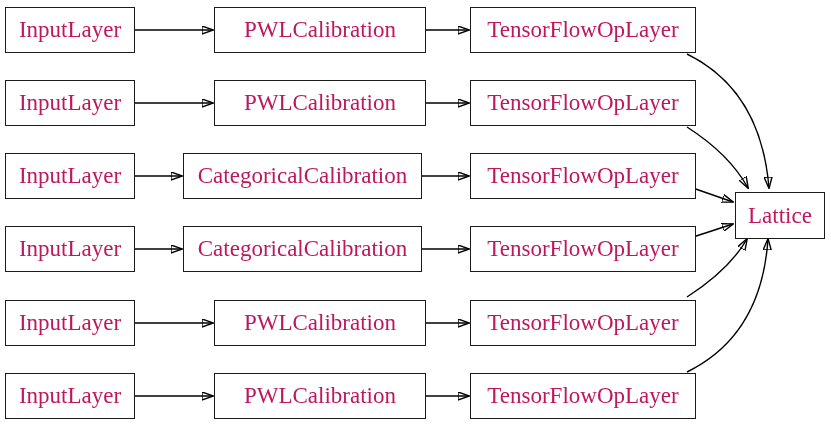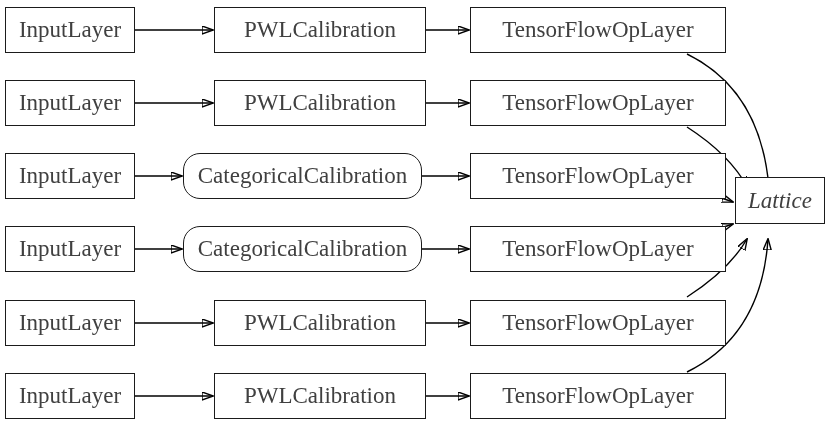--- a/index.html
+++ b/index.html
@@ -16,38 +16,38 @@
     left: 0; top: 0;
     width: 831px; height: 427px;
   }
   .edges path { stroke: #000000; stroke-width: 1.4; fill: none; }
   .node {
     position: absolute;
     height: 46px;
     box-sizing: border-box;
     border: 1.5px solid #1b1b1b;
     background: #ffffff;
-    color: #404040;
+    color: #be185d;
     font-size: 23px;
     display: flex;
     align-items: center;
     justify-content: center;
     white-space: nowrap;
   }
   .col-input { left: 5px;   width: 130px; }
   .col-pwl   { left: 214px; width: 212px; }
-  .col-cat   { left: 183px; width: 239px; border-radius: 17px; }
-  .col-op    { left: 470px; width: 256px; }
+  .col-cat   { left: 183px; width: 239px; }
+  .col-op    { left: 470px; width: 226px; }
   .row-1 { top: 7px; }
   .row-2 { top: 80px; }
   .row-3 { top: 153px; }
   .row-4 { top: 226px; }
   .row-5 { top: 300px; }
   .row-6 { top: 373px; }
-  .node-lattice { left: 735px; top: 177px; width: 90px; height: 47px; font-style: italic; }
+  .node-lattice { left: 735px; top: 192px; width: 90px; height: 47px; }
 </style>
 </head>
 <body>
 
 <div class="canvas">
 
   <svg class="edges" width="831" height="427" viewBox="0 0 831 427" xmlns="http://www.w3.org/2000/svg">
     <defs>
       <marker id="ah" viewBox="0 0 12 9" refX="11" refY="4.5" markerWidth="12" markerHeight="9" orient="auto" markerUnits="userSpaceOnUse">
         <path d="M0,0.5 L11.5,4.5 L0,8.5 z" stroke="none" fill="#000000"></path>

